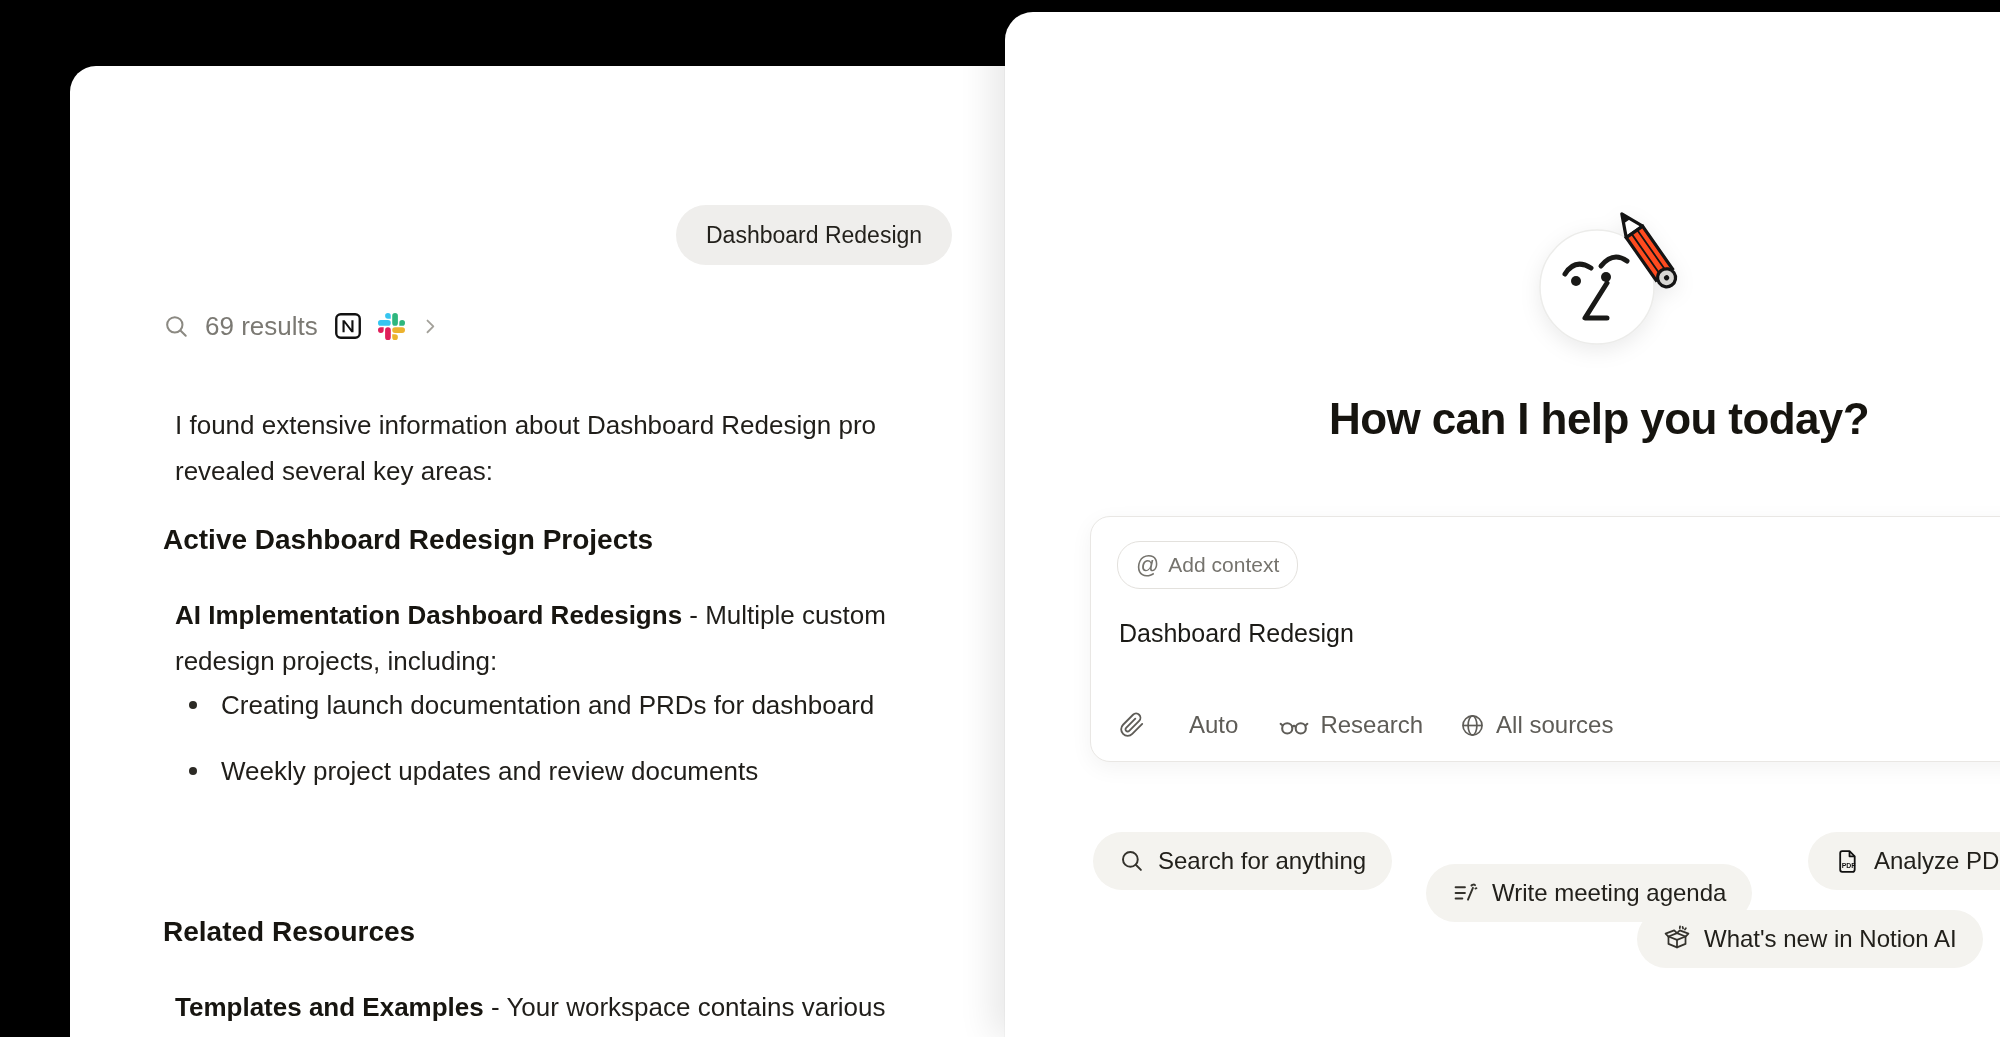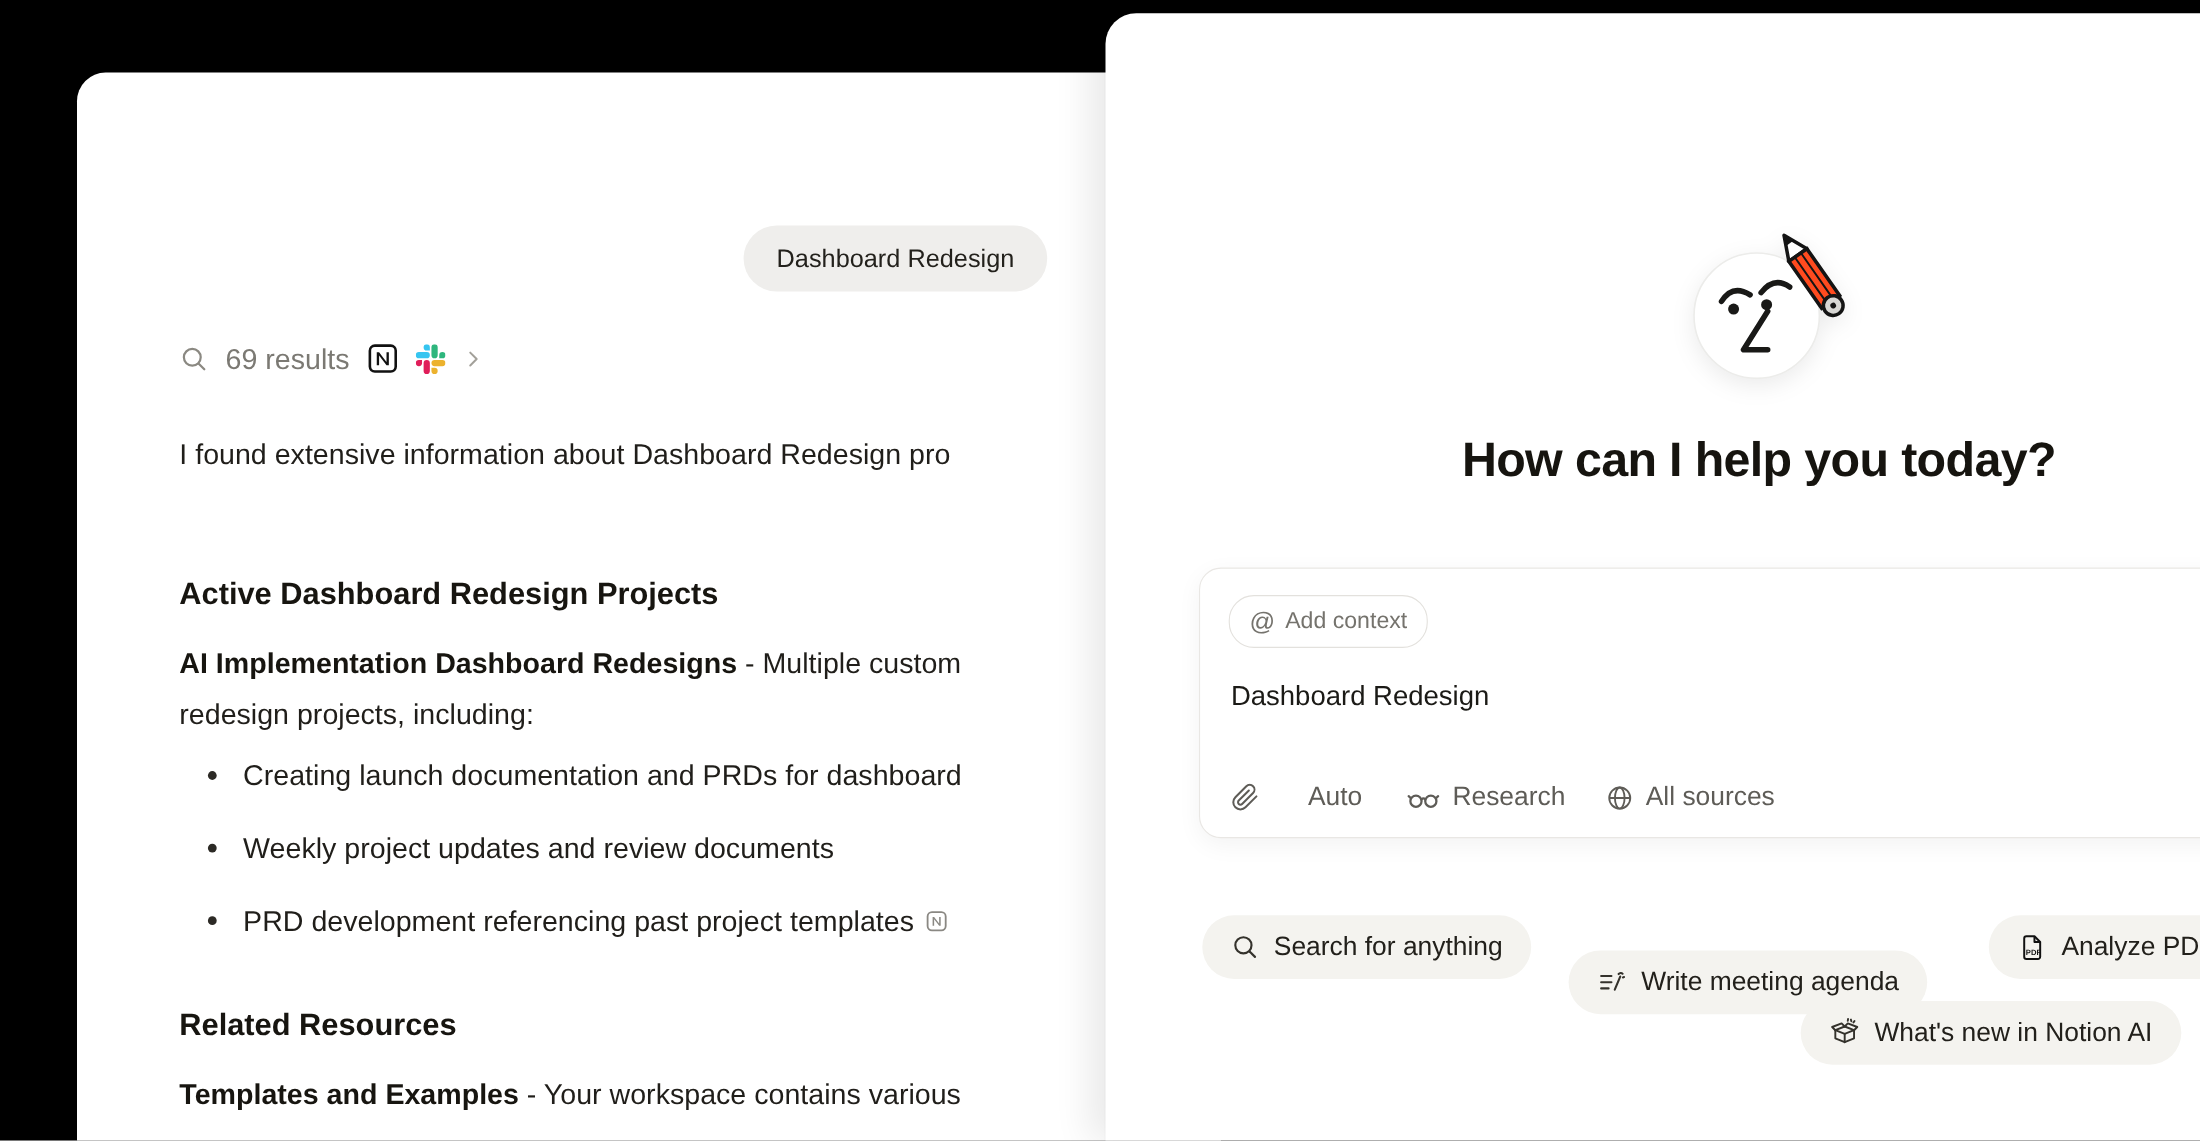--- a/index.html
+++ b/index.html
@@ -21,21 +21,21 @@
     font-size:23px;white-space:nowrap;cursor:pointer;
   }
   .results-row{
     position:absolute;left:93px;top:234px;height:52px;
     display:flex;align-items:center;gap:15px;cursor:pointer;white-space:nowrap;
   }
   .results-row .label{font-size:26px;color:#7b7973;}
   .muted-icon{color:#8b8982;display:block;}
   .chev{color:#a3a19a;display:block;}
   .body-line{position:absolute;left:93px;font-size:26px;line-height:46px;
-    color:#201e1a;white-space:nowrap;margin:0;}
+    color:#201e1a;white-space:nowrap;margin:12px;}
   .h-sec{position:absolute;left:93px;font-size:28px;font-weight:700;color:#171510;
     white-space:nowrap;margin:0;}
   .rich b{font-weight:700;color:#171510;}
   .bullets{position:absolute;left:93px;top:622px;margin:0;padding:0;list-style:none;}
   .bullets li{position:relative;padding-left:58px;font-size:26px;line-height:34px;
     margin-bottom:32px;white-space:nowrap;color:#201e1a;display:flex;align-items:center;gap:10px;}
   .bullets li::before{content:"";position:absolute;left:26px;top:13px;width:8px;height:8px;
     border-radius:50%;background:#2c2a25;}
   .n-badge{display:inline-block;vertical-align:-3px;}
   
@@ -99,40 +99,34 @@
         <path fill="#36C5F0" d="M45.2 25.8a12.9 12.9 0 1 1 12.9-12.9v12.9zM45.2 32.3a12.9 12.9 0 0 1 0 25.8H12.9a12.9 12.9 0 0 1 0-25.8z"></path>
         <path fill="#2EB67D" d="M97 45.2a12.9 12.9 0 1 1 12.9 12.9H97zM90.5 45.2a12.9 12.9 0 0 1-25.8 0V12.9a12.9 12.9 0 0 1 25.8 0z"></path>
         <path fill="#ECB22E" d="M77.6 97a12.9 12.9 0 1 1-12.9 12.9V97zM77.6 90.5a12.9 12.9 0 0 1 0-25.8h32.3a12.9 12.9 0 0 1 0 25.8z"></path>
       </svg>
       <svg class="chev" width="20" height="20" viewBox="0 0 24 24" fill="none" stroke="currentColor" stroke-width="2.2" stroke-linecap="round" stroke-linejoin="round">
         <path d="M9 5.5l7 7-7 7"></path>
       </svg>
     </div>
 
     <p class="body-line" style="top:324px">I found extensive information about Dashboard Redesign pro</p>
+    <p class="body-line" style="top:370px">revealed several key areas:</p>
 
     <h3 class="h-sec" style="top:458px">Active Dashboard Redesign Projects</h3>
 
     <p class="body-line rich" style="top:514px"><b>AI Implementation Dashboard Redesigns</b><span> - Multiple custom</span></p>
     <p class="body-line" style="top:560px">redesign projects, including:</p>
 
     <ul class="bullets">
       <li>
           <span>Creating launch documentation and PRDs for dashboard</span>
         </li>
       <li>
           <span>Weekly project updates and review documents</span>
         </li>
-      <li>
-          <span>PRD development referencing past project templates</span>
-        <svg class="n-badge" width="21" height="21" viewBox="0 0 24 24">
-          <rect x="2.6" y="2.6" width="18.8" height="18.8" rx="4.5" fill="#fff" stroke="#8a8883" stroke-width="1.9"></rect>
-          <path d="M7.8 16.7V7.6h1.6l5.2 6.7V7.6h1.6v9.1h-1.6L9.4 9.9v6.8z" fill="#8a8883"></path>
-        </svg>
-      </li>
     </ul>
 
     <h3 class="h-sec" style="top:850px">Related Resources</h3>
 
     <p class="body-line rich" style="top:906px"><b>Templates and Examples</b><span> - Your workspace contains various</span></p>
   </section>
 
   <section class="right-card">
 
     <svg class="ai-logo" viewBox="0 0 170 160" width="170" height="160">

